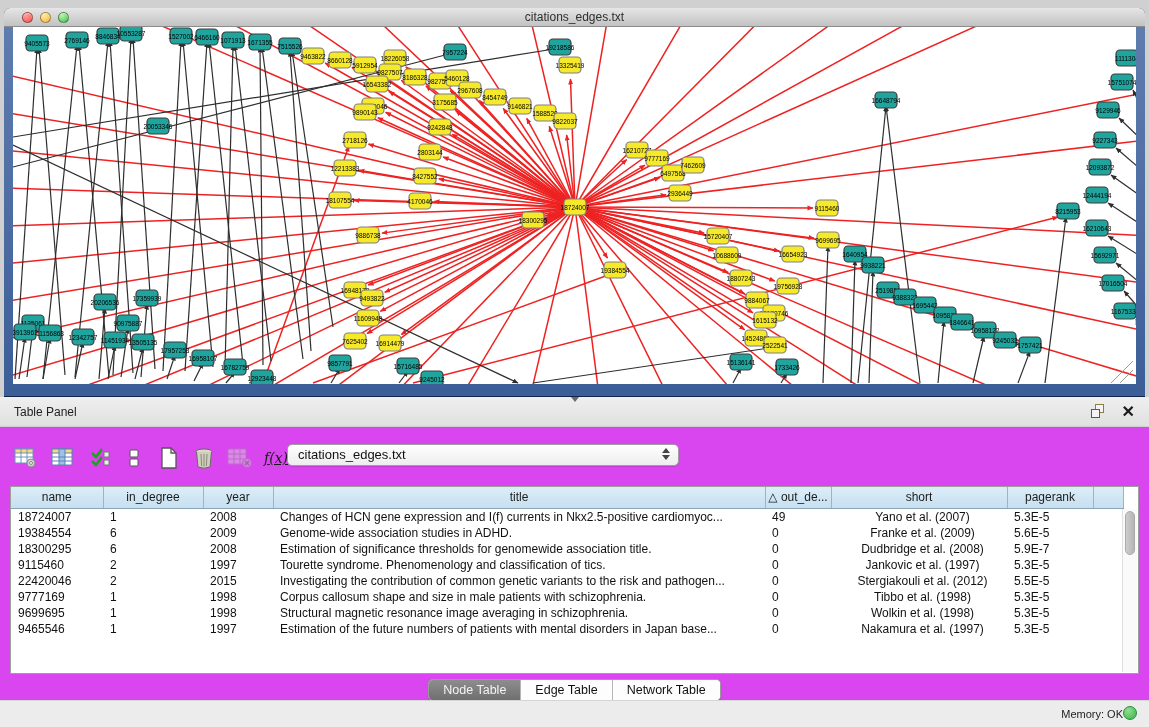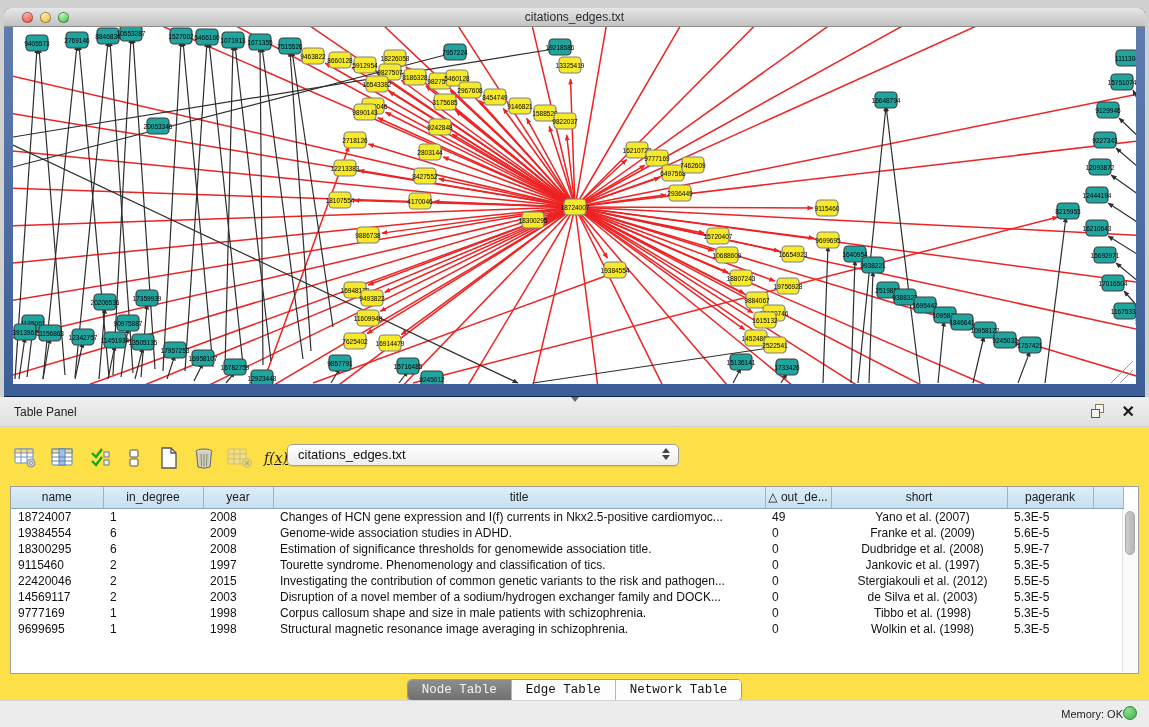--- a/index.html
+++ b/index.html
@@ -22,21 +22,21 @@
   .light.green  { background:radial-gradient(circle at 35% 30%,#baf2b2,#35c13f); }
   .frame-title { text-align:center; font-size:12px; line-height:19px; color:#2e2e2e; }
   .frame-body { height:369px; padding:0 9px; background:linear-gradient(180deg,#5f7cae,#3c5e97); }
   .net-canvas { width:1123px; height:357px; background:#ffffff; display:block; }
   .frame-bottom { height:12px; background:linear-gradient(#10234a 0%,#1c3560 45%,#3a5a94 80%,#5273a5 100%); }
 
   .net-node-label { font-size:6.5px; fill:#000; text-anchor:middle;
                     font-family:"Liberation Sans",sans-serif; pointer-events:none; }
 
   
-  .table-panel { position:absolute; left:0; top:397px; width:1149px; height:330px; background:#fde047; }
+  .table-panel { position:absolute; left:0; top:397px; width:1149px; height:330px; background:#d946ef; }
   .panel-header { height:30px; background:linear-gradient(#efefef,#e0e0e0);
                   border-bottom:1px solid #cfcfcf; position:relative; }
   .panel-title { position:absolute; left:14px; top:8px; font-size:12px; color:#222; }
   .panel-grip { position:absolute; left:50%; top:0px; width:0; height:0; margin-left:-4px;
                 border-left:4px solid transparent; border-right:4px solid transparent;
                 border-top:5px solid #6b6b6b; }
   .panel-icons { position:absolute; right:14px; top:7px; display:flex; gap:16px; align-items:center; }
   .float-icon { width:15px; height:15px; position:relative; }
   .float-icon .sq1 { position:absolute; left:4px; top:0; width:9px; height:9px; border:1px solid #8b7d45; background:#f4f4f4; }
   .float-icon .sq2 { position:absolute; left:0; top:5px; width:9px; height:9px; border:1px solid #4a5a78; background:#f4f4f4; }
@@ -68,21 +68,21 @@
                   white-space:nowrap; text-overflow:clip; }
   td.c-short { text-align:center; padding:0; }
   .vscroll { position:absolute; right:1px; top:22px; width:15px; bottom:1px;
              background:#fafafa; border-left:1px solid #e0e0e0; }
   .vthumb { position:absolute; left:2px; top:2px; width:10px; height:44px;
             background:linear-gradient(90deg,#cdcdcd,#b5b5b5); border-radius:6px; border:1px solid #aaa; }
 
   .tabbar { position:absolute; left:0; top:282px; width:1149px; height:24px; text-align:center; }
   .seg { display:inline-flex; border:1px solid #9a9a9a; border-radius:5px; overflow:hidden;
          background:#fff; box-shadow:0 1px 1px rgba(0,0,0,.15); }
-  .seg button { font-family:Liberation Mono, monospace; font-size:12.5px; padding:3px 14px;
+  .seg button { font-family:Liberation Sans, sans-serif; font-size:12.5px; padding:3px 14px;
                 border:none; background:#fdfdfd; color:#111; border-left:1px solid #b5b5b5; }
   .seg button:first-child { border-left:none; }
   .seg button.sel { background:linear-gradient(#8d8d8d,#6f6f6f); color:#f4f4f4; }
 
   .statusbar { position:absolute; left:0; bottom:0; width:1149px; height:27px;
                background:#ececec; border-top:1px solid #d6d6d6; }
   .mem { position:absolute; right:26px; top:7px; font-size:11px; color:#222; }
   .memdot { position:absolute; right:12px; top:5px; width:14px; height:14px; border-radius:50%;
             background:radial-gradient(circle at 35% 30%,#8fe08f,#3cb24c); border:1px solid #2e8b3a; }
 </style>
@@ -845,49 +845,49 @@
             <td>22420046</td>
             <td>2</td>
             <td>2015</td>
             <td>Investigating the contribution of common genetic variants to the risk and pathogen...</td>
             <td>0</td>
             <td class="c-short">Stergiakouli et al. (2012)</td>
             <td>5.5E-5</td>
             <td></td>
           </tr>
           <tr>
-            <td>14569117</td>
-            <td>2</td>
-            <td>2003</td>
-            <td>Disruption of a novel member of a sodium/hydrogen exchanger family and DOCK...</td>
-            <td>0</td>
-            <td class="c-short">de Silva et al. (2003)</td>
-            <td>5.3E-5</td>
-            <td></td>
-          </tr>
-          <tr>
             <td>9777169</td>
             <td>1</td>
             <td>1998</td>
             <td>Corpus callosum shape and size in male patients with schizophrenia.</td>
             <td>0</td>
             <td class="c-short">Tibbo et al. (1998)</td>
             <td>5.3E-5</td>
             <td></td>
           </tr>
           <tr>
             <td>9699695</td>
             <td>1</td>
             <td>1998</td>
             <td>Structural magnetic resonance image averaging in schizophrenia.</td>
             <td>0</td>
             <td class="c-short">Wolkin et al. (1998)</td>
             <td>5.3E-5</td>
             <td></td>
           </tr>
+          <tr>
+            <td>9465546</td>
+            <td>1</td>
+            <td>1997</td>
+            <td>Estimation of the future numbers of patients with mental disorders in Japan base...</td>
+            <td>0</td>
+            <td class="c-short">Nakamura et al. (1997)</td>
+            <td>5.3E-5</td>
+            <td></td>
+          </tr>
         </tbody>
       </table>
     <div class="vscroll">
       <div class="vthumb"></div>
     </div>
   </div>
 
   <div class="tabbar">
     <div class="seg" id="tab-seg">
         <button class="sel">Node Table</button>

